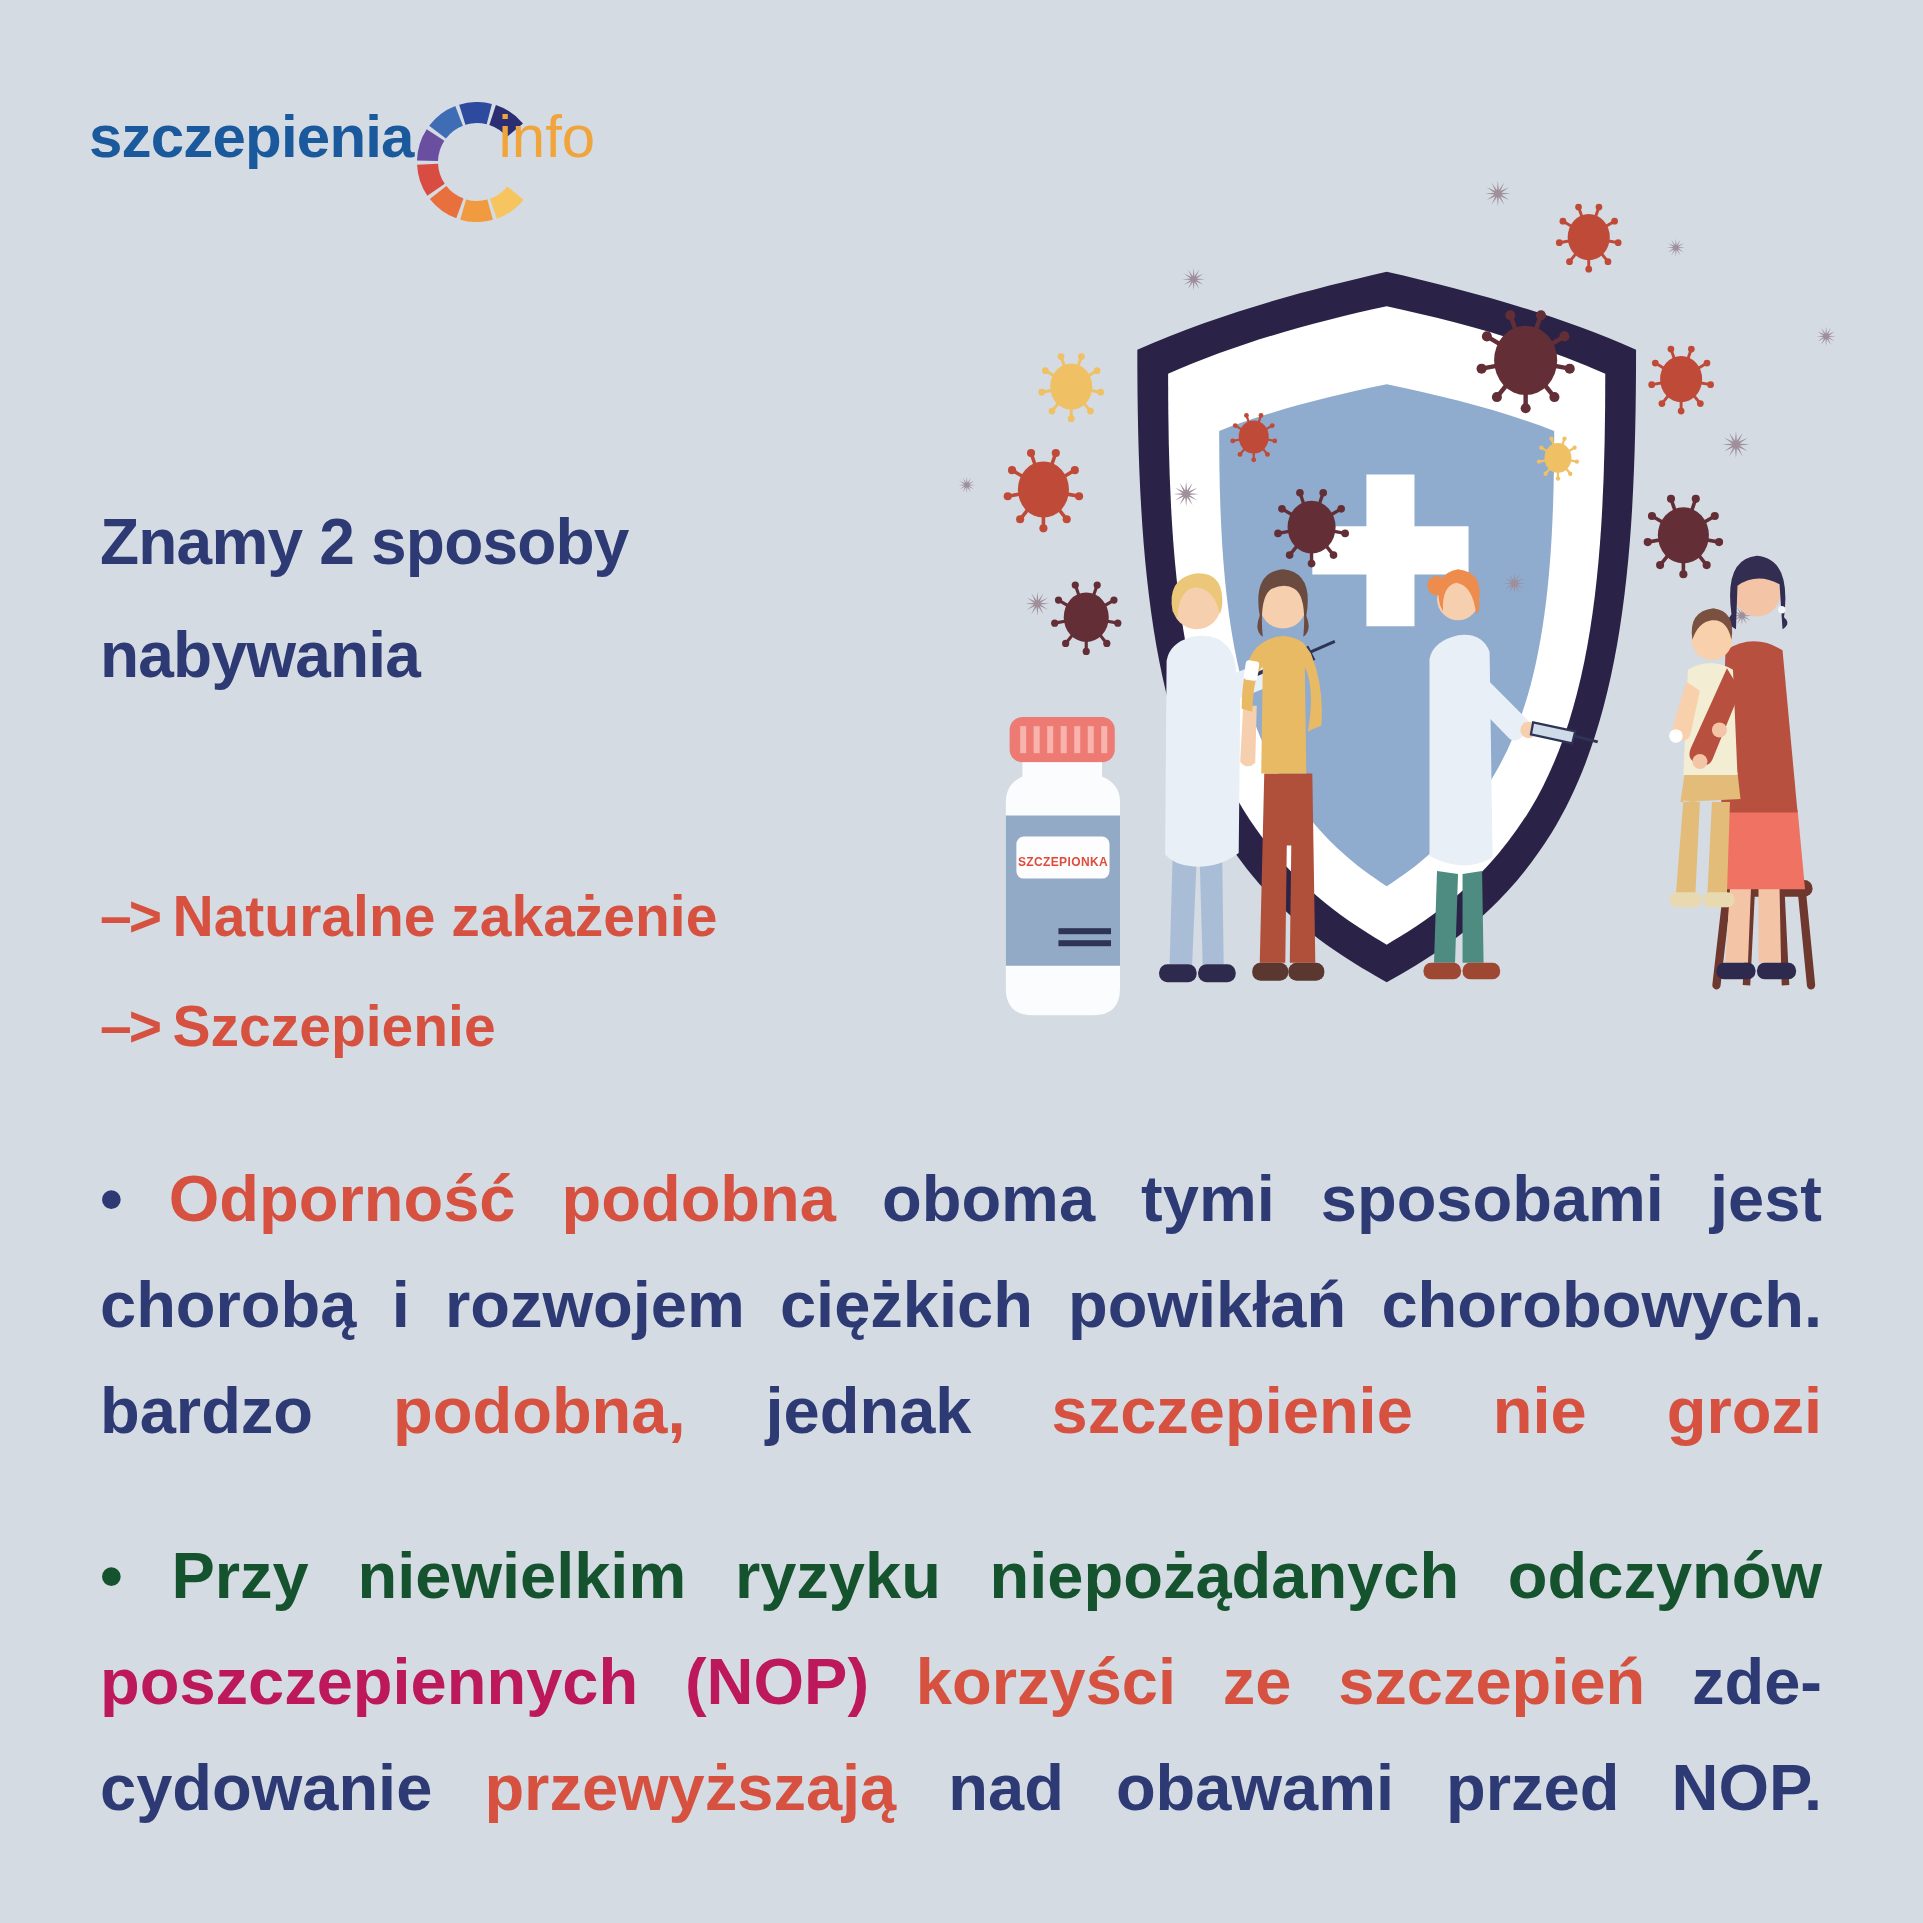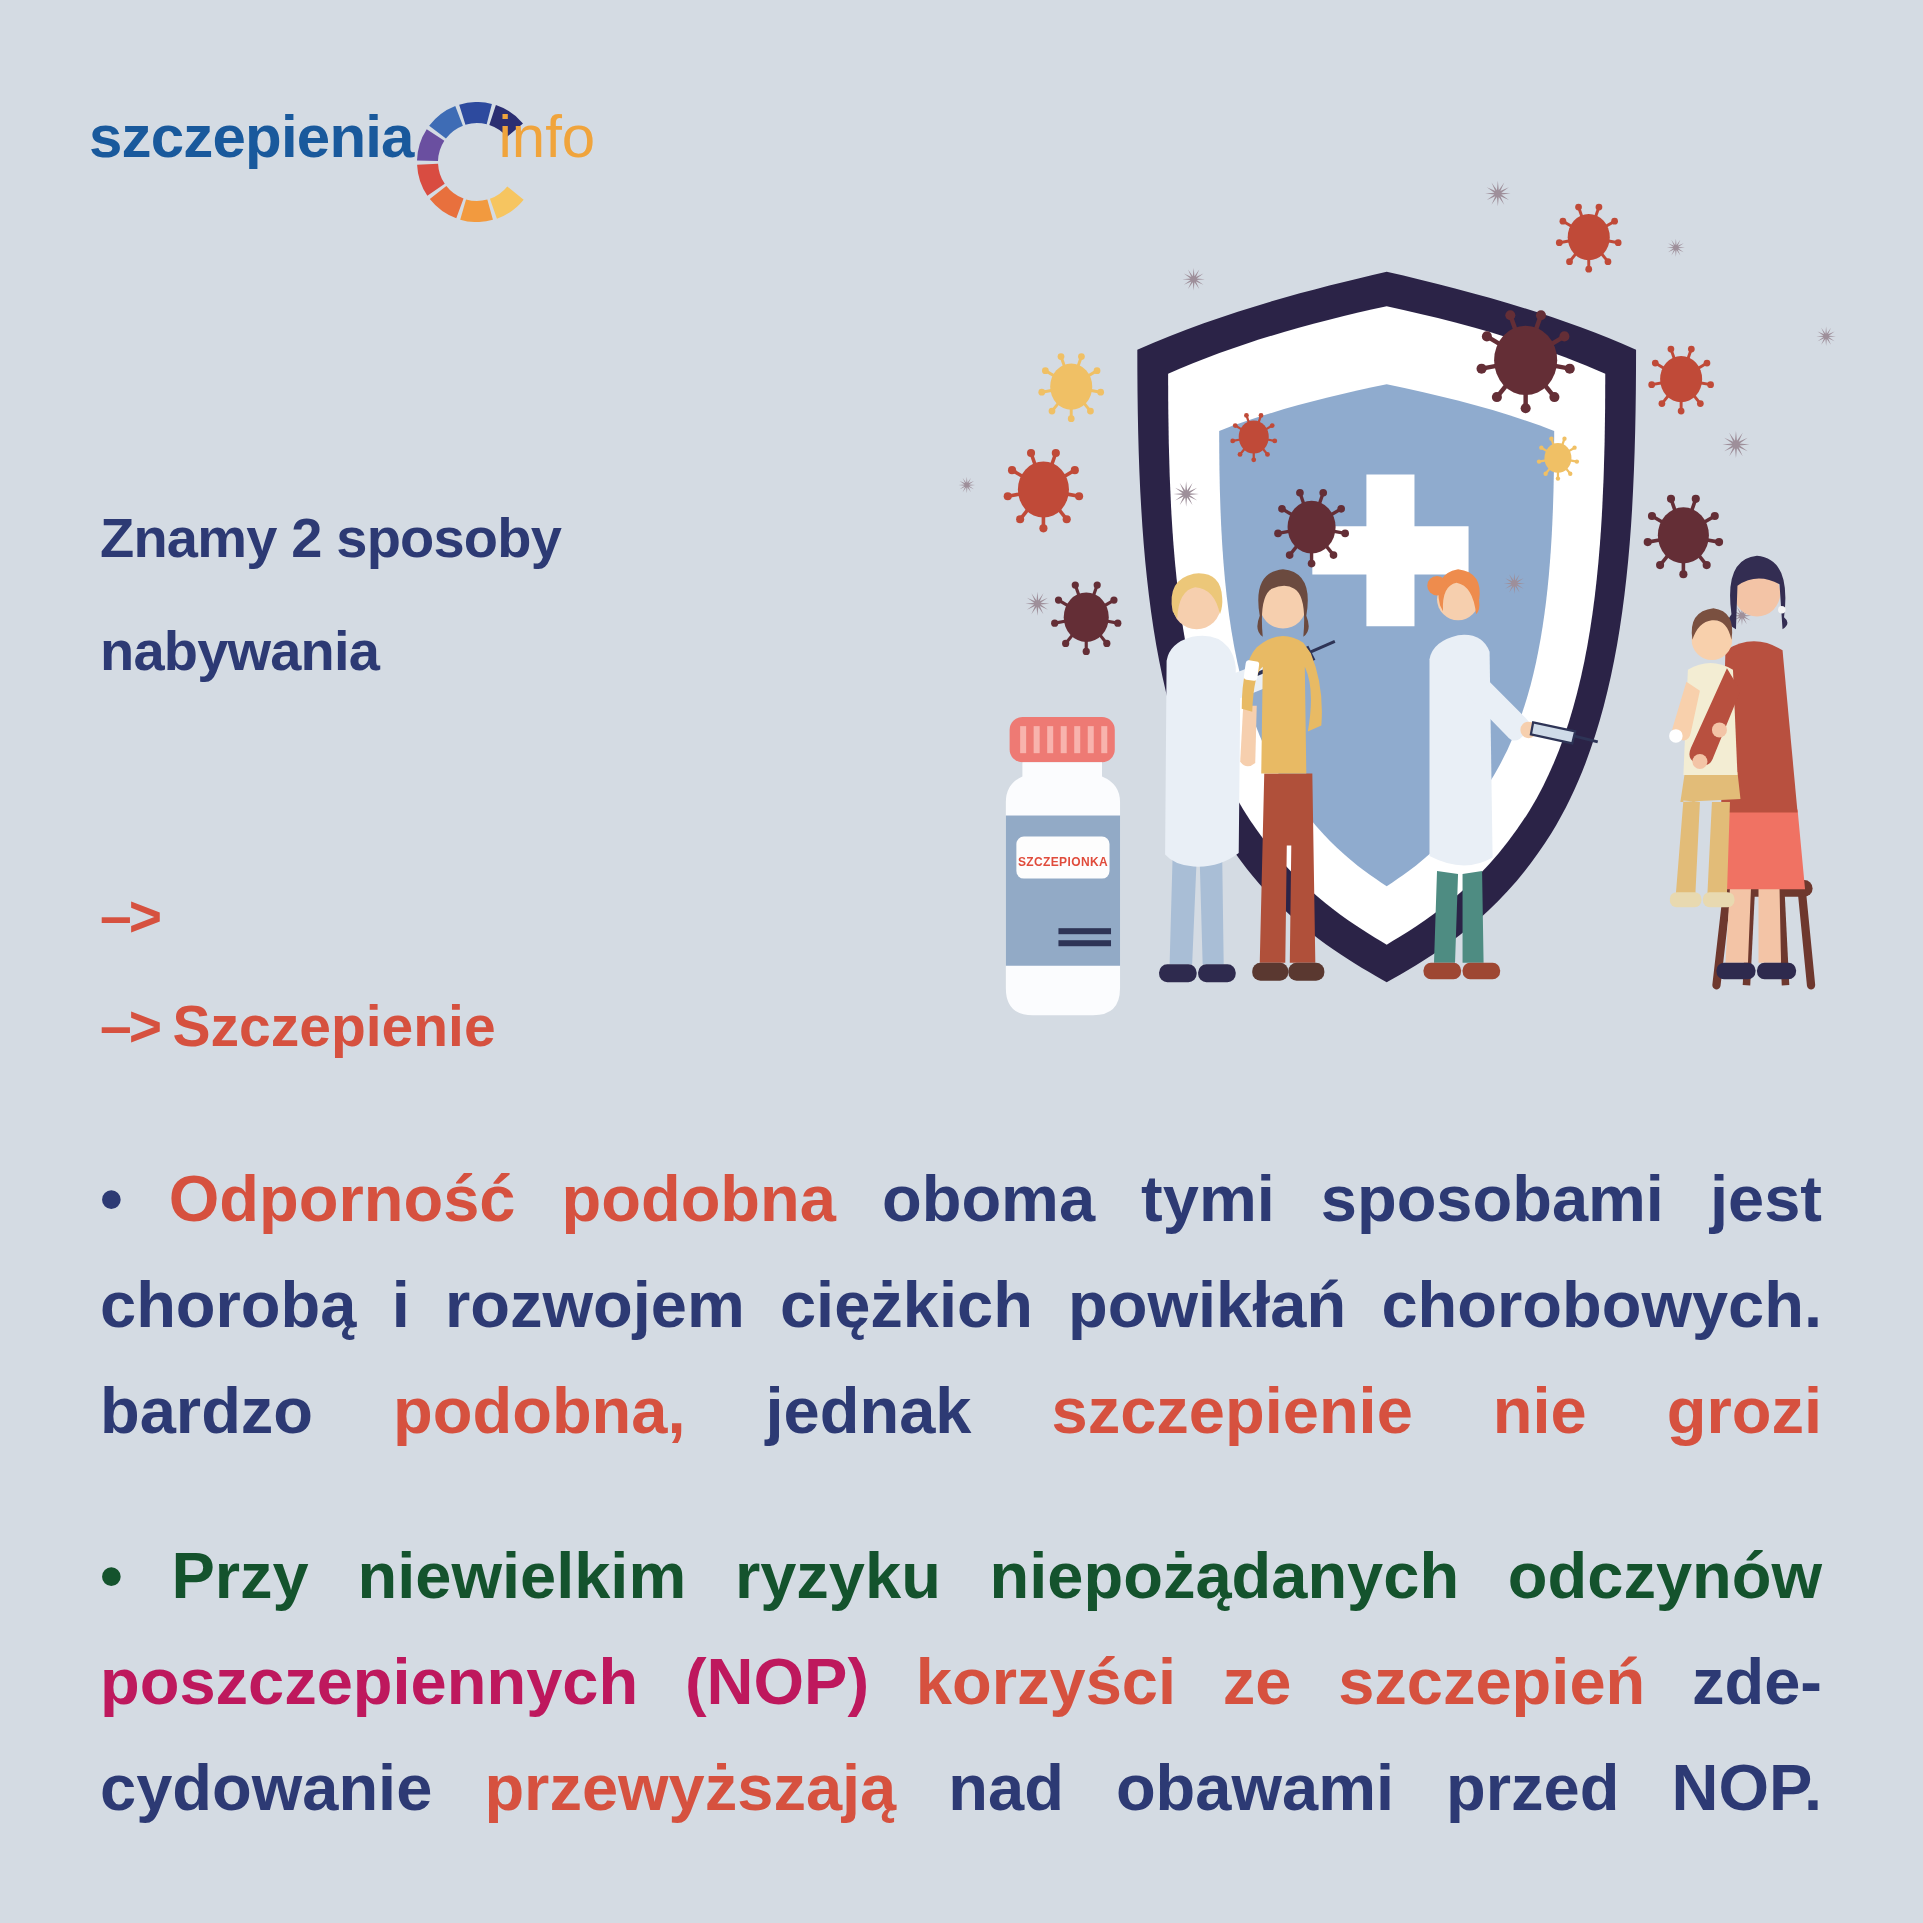--- a/index.html
+++ b/index.html
@@ -4,21 +4,21 @@
 <style>
   html,body{margin:0;padding:0;background:#d4dbe3;}
   .canvas{position:relative;width:1924px;height:1924px;background:#d4dbe3;overflow:hidden;
           font-family:"Liberation Sans", sans-serif;}
   
   .logo{position:absolute;left:89px;top:102px;display:flex;align-items:flex-start;}
   .logo-text{font-size:60px;font-weight:800;letter-spacing:-0.8px;}
   .logo-ring{width:120px;height:120px;margin-left:3.8px;flex:0 0 auto;}
   .logo-info{font-size:60px;font-weight:400;margin-left:-39px;}
   
-  .page-title{position:absolute;left:100px;top:443px;font-size:56px;font-weight:800;
+  .page-title{position:absolute;left:100px;top:443px;font-size:64px;font-weight:800;
               line-height:113px;letter-spacing:-0.8px;}
   
   .bullets{position:absolute;left:100px;top:879px;font-size:57px;font-weight:800;}
   .arrow-row{display:flex;align-items:baseline;line-height:75px;margin-bottom:35px;}
   .arrow{margin-right:13.5px;letter-spacing:-3px;}
   
   .body-copy{position:absolute;left:100px;top:1146px;width:1722px;font-size:65px;font-weight:800;}
   .para{line-height:106px;margin:0 0 59px 0;}
   .jline{text-align:justify;text-align-last:justify;-moz-text-align-last:justify;}
   .illo{position:absolute;left:932px;top:135px;}
@@ -44,20 +44,21 @@
   </header>
 
   <h1 class="page-title" style="color: rgb(45, 58, 116);">
       <div>Znamy 2 sposoby</div>
       <div>nabywania</div>
     </h1>
 
   <div class="bullets" style="color: rgb(214, 81, 63);">
       <div class="arrow-row">
         <span class="arrow">–&gt;</span>
+        <span>Naturalne zakażenie</span>
       </div>
       <div class="arrow-row">
         <span class="arrow">–&gt;</span>
         <span>Szczepienie</span>
       </div>
     </div>
 
   <svg class="illo" width="992" height="999" viewBox="0 0 1320 1330">
     <g>
       <path fill="#2b2347" d="M605,182 C500,206 380,238 273,286 C273,548 289,772 386,930 C459,1047 551,1097 605,1128 C659,1097 751,1047 824,930 C921,772 937,548 937,286 C830,238 710,206 605,182 Z"></path>

